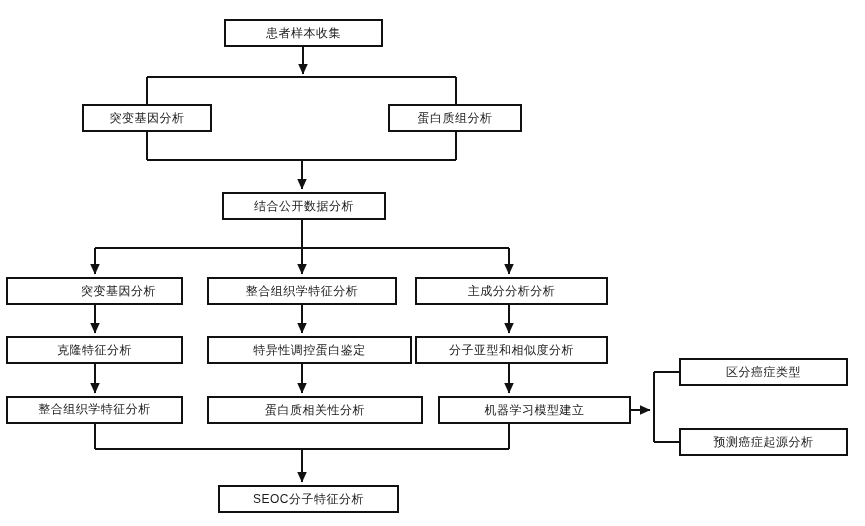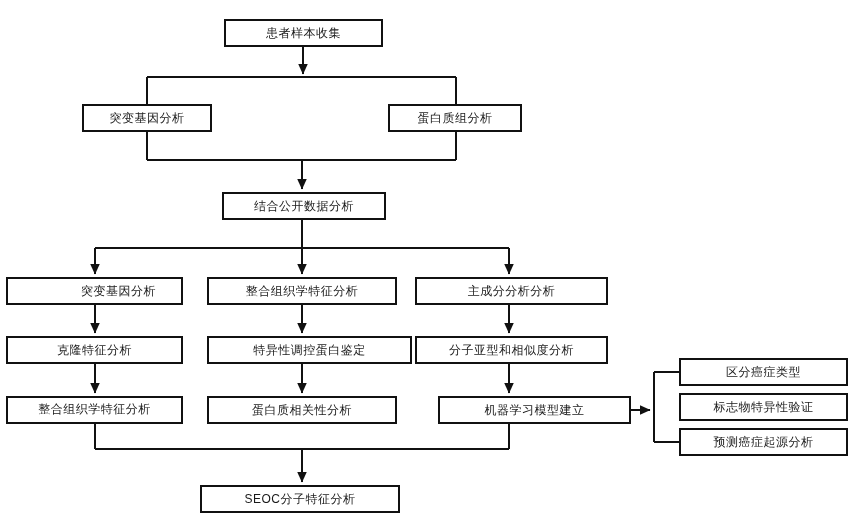--- a/index.html
+++ b/index.html
@@ -42,26 +42,26 @@
   .n-genome    { left: 82px;  top: 104px; width: 130px; }
   .n-proteome  { left: 388px; top: 104px; width: 134px; }
   .n-public    { left: 222px; top: 192px; width: 164px; }
   .n-mutgene   { left: 6px;   top: 277px; width: 177px; padding-left: 48px; }
   .n-mutfreq   { left: 207px; top: 277px; width: 190px; }
   .n-pca       { left: 415px; top: 277px; width: 193px; }
   .n-clonal    { left: 6px;   top: 336px; width: 177px; }
   .n-regprot   { left: 207px; top: 336px; width: 205px; }
   .n-subtype   { left: 415px; top: 336px; width: 193px; }
   .n-histology { left: 6px;   top: 396px; width: 177px; font-family: Liberation Mono, monospace; }
-  .n-protcorr  { left: 207px; top: 396px; width: 190px; }
+  .n-protcorr  { left: 207px; top: 396px; width: 216px; }
   .n-mlmodel   { left: 438px; top: 396px; width: 193px; }
   .n-cantype   { left: 679px; top: 358px; width: 169px; }
   .n-marker    { left: 679px; top: 393px; width: 169px; }
   .n-origin    { left: 679px; top: 428px; width: 169px; }
-  .n-seoc      { left: 200px; top: 485px; width: 200px; }
+  .n-seoc      { left: 218px; top: 485px; width: 181px; }
 </style>
 </head>
 <body>
 
 <div class="canvas">
 
   <svg class="wires" viewBox="0 0 865 526" xmlns="http://www.w3.org/2000/svg">
     <defs>
       <marker id="ah" viewBox="0 0 11 10" refX="10.5" refY="5" markerWidth="11" markerHeight="10" markerUnits="userSpaceOnUse" orient="auto">
         <path d="M0 0 L11 5 L0 10 Z" fill="#111111"></path>
@@ -113,17 +113,16 @@
   <div class="node n-mutgene">突变基因分析</div>
   <div class="node n-mutfreq">整合组织学特征分析</div>
   <div class="node n-pca">主成分分析分析</div>
   <div class="node n-clonal">克隆特征分析</div>
   <div class="node n-regprot">特异性调控蛋白鉴定</div>
   <div class="node n-subtype">分子亚型和相似度分析</div>
   <div class="node n-histology">整合组织学特征分析</div>
   <div class="node n-protcorr">蛋白质相关性分析</div>
   <div class="node n-mlmodel">机器学习模型建立</div>
   <div class="node n-cantype">区分癌症类型</div>
-  <div class="node n-marker">标志物特异性验证</div>
   <div class="node n-origin">预测癌症起源分析</div>
   <div class="node n-seoc">SEOC分子特征分析</div>
 
 </div>
 
 </body></html>

